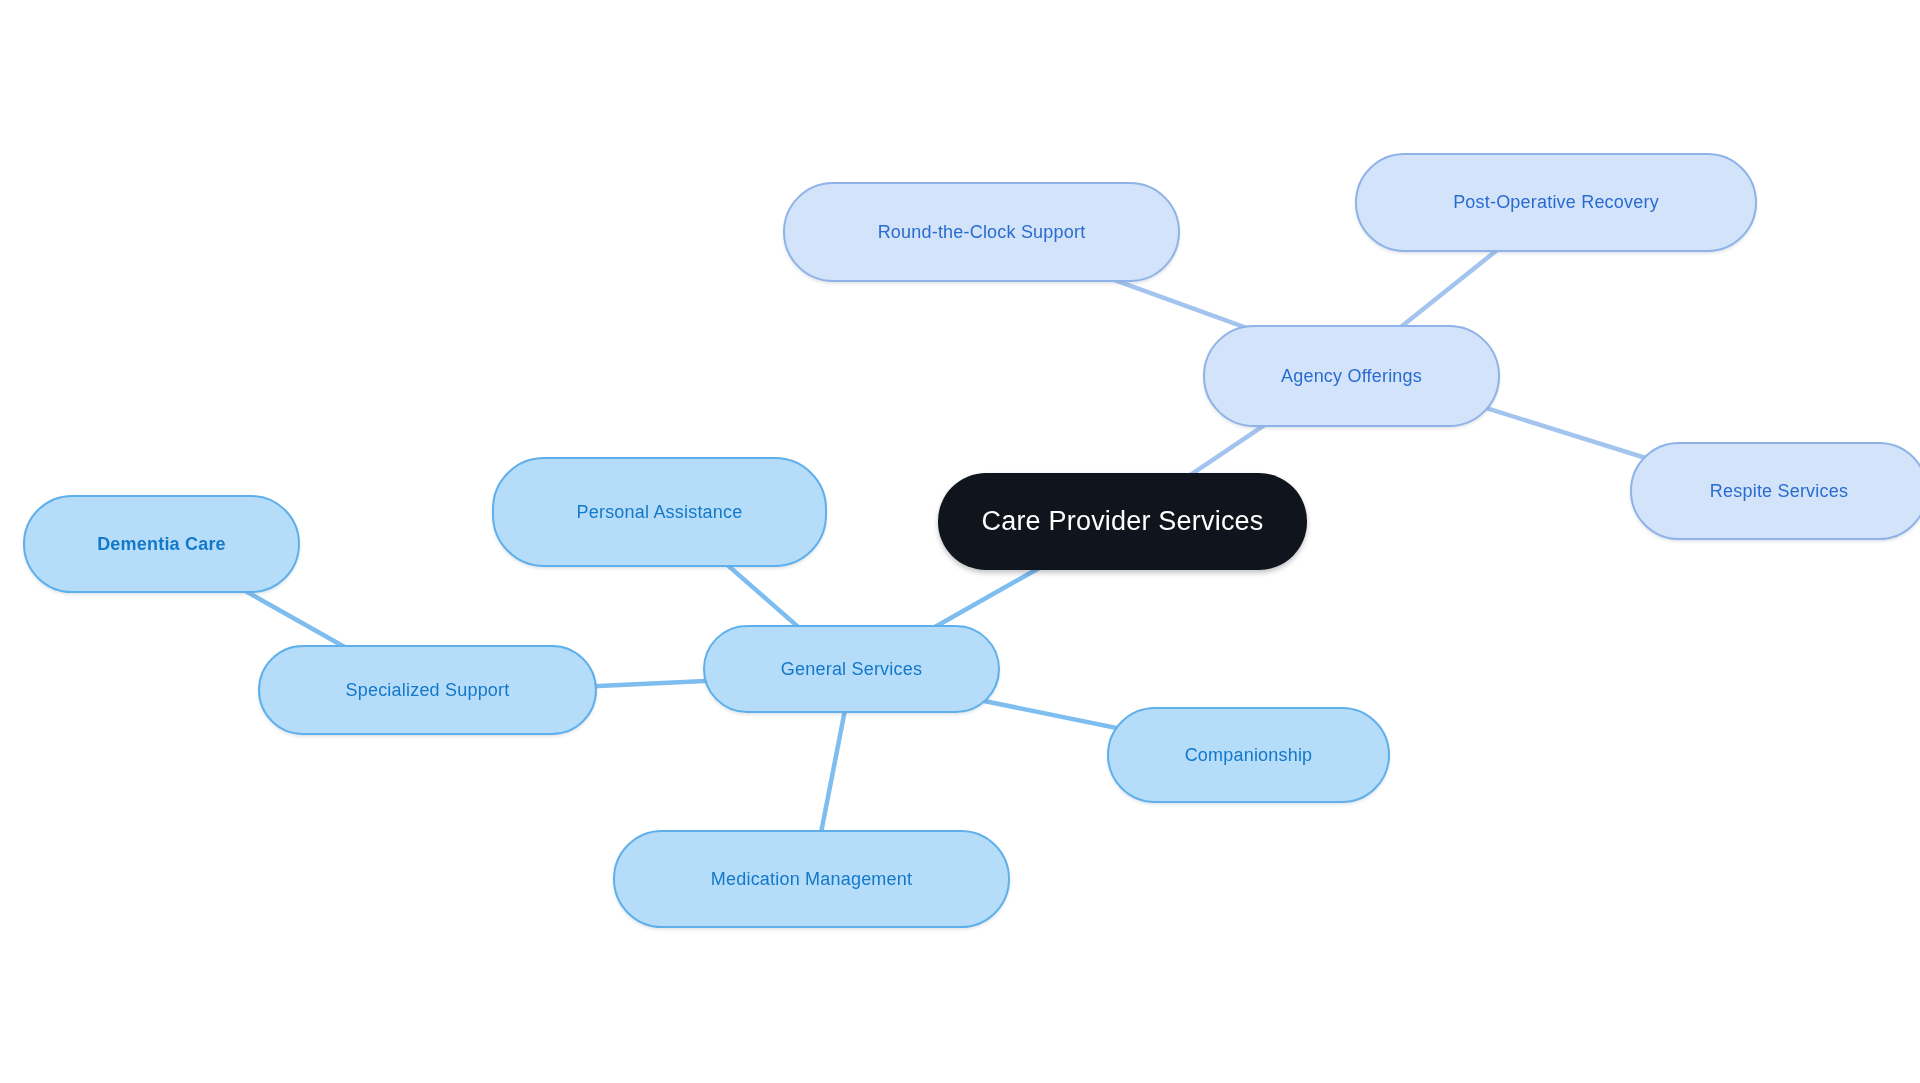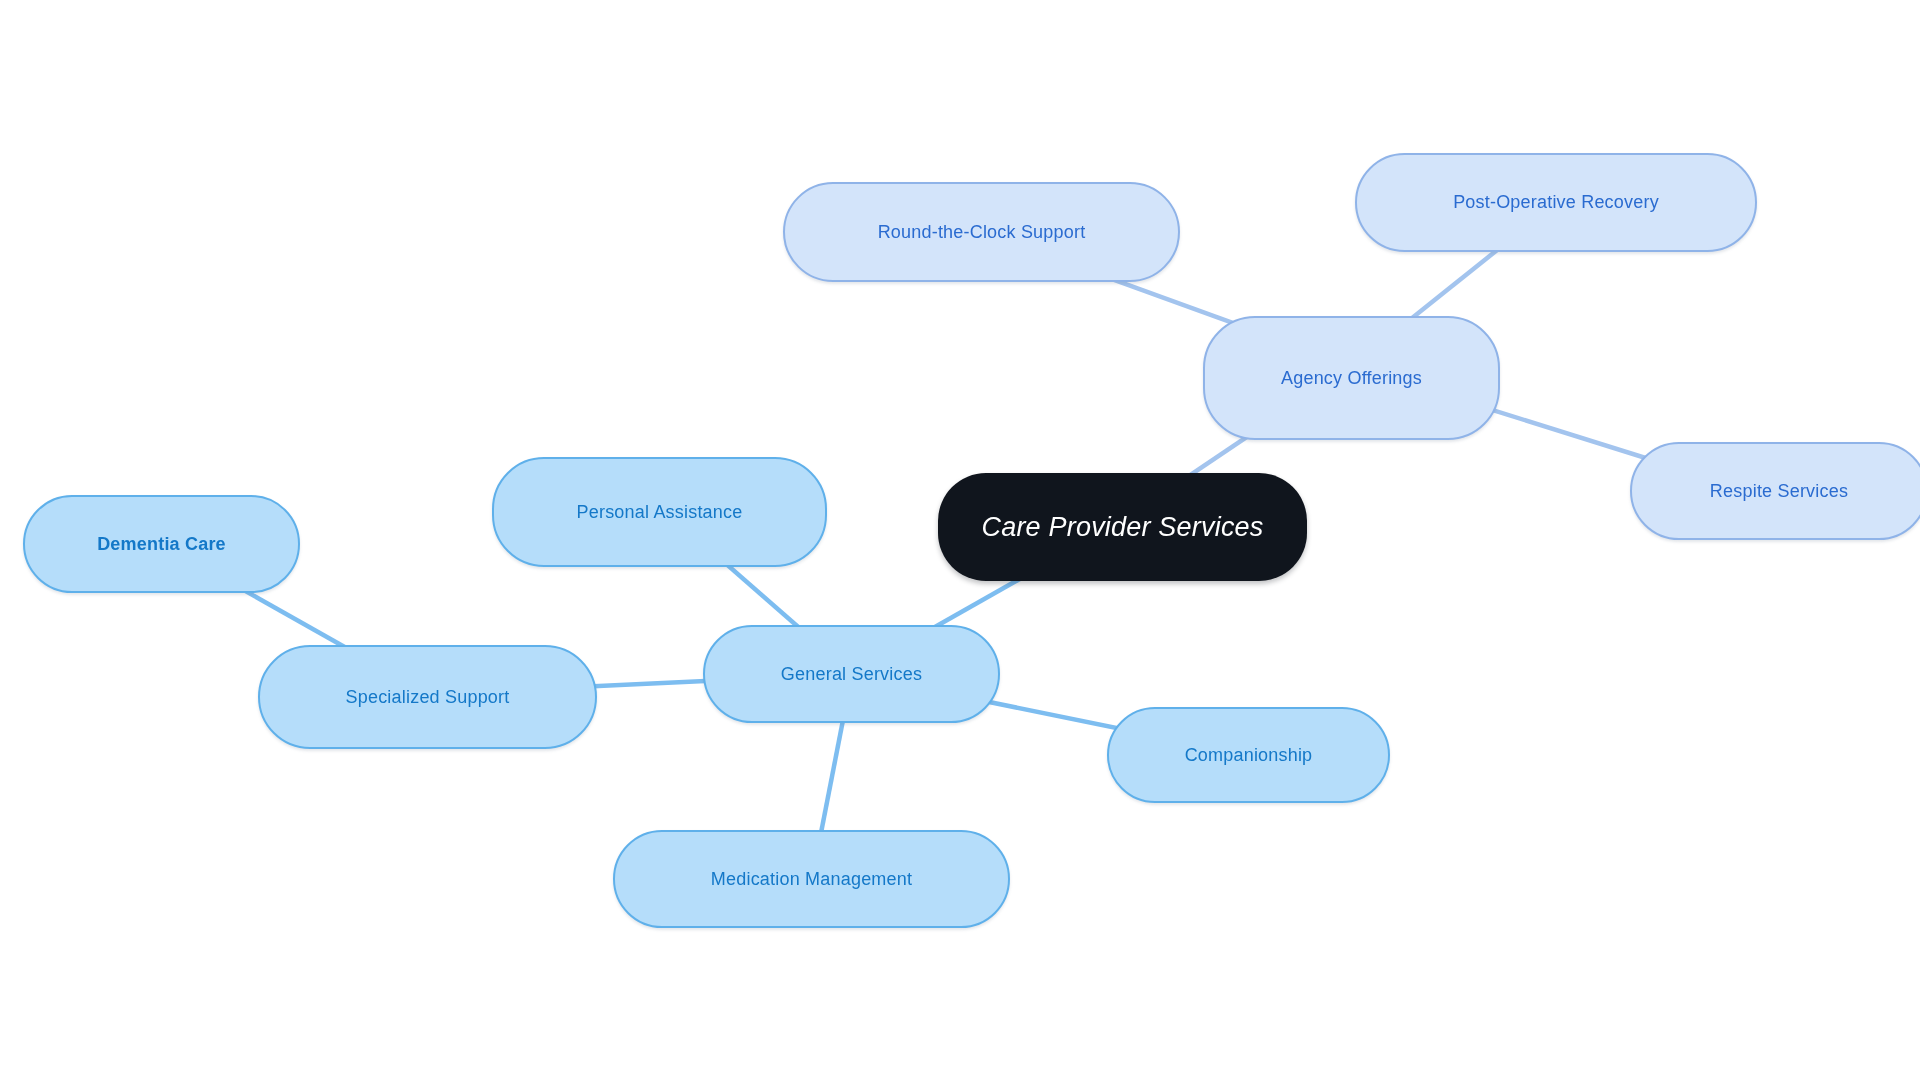--- a/index.html
+++ b/index.html
@@ -50,28 +50,28 @@
     border: 2px solid var(--agency-border, #8fb3e8);
     color: var(--agency-text, #2a6bd0);
   }
   .node.general {
     background: var(--general-fill, #b5ddfa);
     border: 2px solid var(--general-border, #5fb0ea);
     color: var(--general-text, #1478c8);
   }
 
   
-  #n-root    { left: 938px;  top: 473px; width: 369px; height: 108px; font-style: italic; }
-  #n-agency  { left: 1203px; top: 316px; width: 297px; height: 124px; }
+  #n-root    { left: 938px;  top: 473px; width: 369px; height: 97px; }
+  #n-agency  { left: 1203px; top: 325px; width: 297px; height: 102px; }
   #n-rtc     { left: 783px;  top: 182px; width: 397px; height: 100px; }
   #n-por     { left: 1355px; top: 153px; width: 402px; height: 99px; }
   #n-respite { left: 1630px; top: 442px; width: 298px; height: 98px; }
-  #n-general { left: 703px;  top: 625px; width: 297px; height: 98px; }
+  #n-general { left: 703px;  top: 625px; width: 297px; height: 88px; }
   #n-pa      { left: 492px;  top: 457px; width: 335px; height: 110px; }
-  #n-ss      { left: 258px;  top: 645px; width: 339px; height: 104px; }
+  #n-ss      { left: 258px;  top: 645px; width: 339px; height: 90px; }
   #n-dc      { left: 23px;   top: 495px; width: 277px; height: 98px; font-weight: bold; }
   #n-comp    { left: 1107px; top: 707px; width: 283px; height: 96px; }
   #n-mm      { left: 613px;  top: 830px; width: 397px; height: 98px; text-align: center; }
 </style>
 </head>
 <body>
 
 <div class="canvas">
 
   <svg class="edges">

